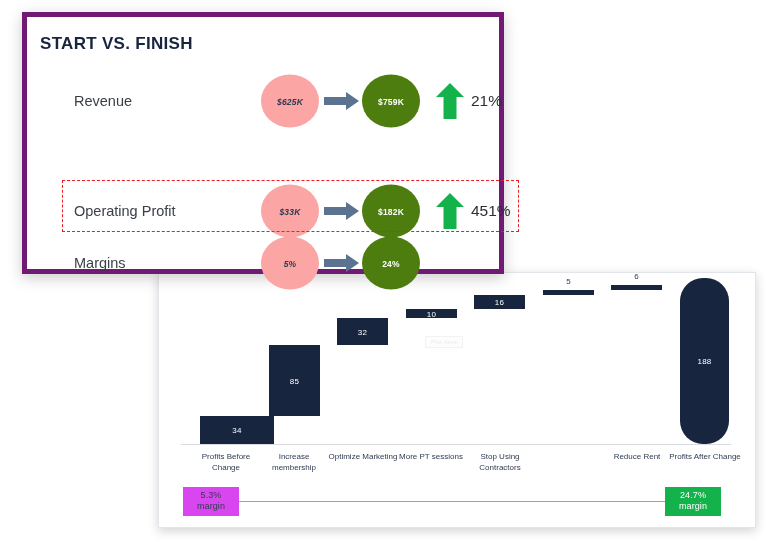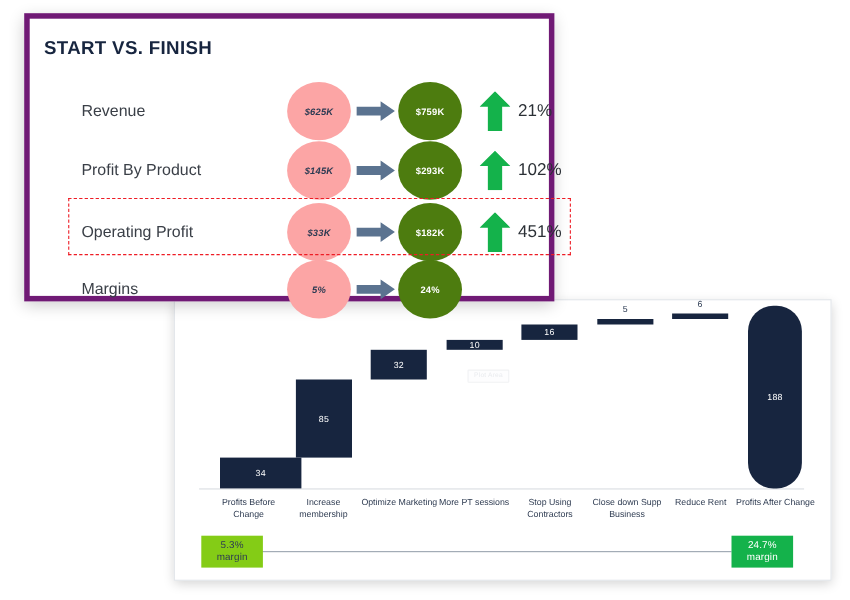--- a/index.html
+++ b/index.html
@@ -88,21 +88,21 @@
     position:absolute;
     font-size:9px;
     line-height:11px;
     text-align:center;
     padding:3px 6px 4px;
     box-sizing:border-box;
     letter-spacing:.1px;
   }
   .margin-start{
     left:183px; top:487px; width:56px;
-    background:#84cc16; color:#2f3c52;
+    background:#d946ef; color:#2f3c52;
   }
   .margin-end{
     left:665px; top:487px; width:56px;
     background:#14B24B; color:#ffffff;
   }
 
   
   .summary-card{
     position:absolute;
     left:22px; top:12px;
@@ -216,21 +216,20 @@
 
       <div class="bar" style="left:521px;top:5px;width:49px;height:166px;border-radius:23px;">
         <span class="bar-label">188</span>
       </div>
 
       <div class="cat-label" style="left:29px;width:76px;">Profits Before Change</div>
       <div class="cat-label" style="left:97px;width:76px;">Increase membership</div>
       <div class="cat-label" style="left:166px;width:76px;">Optimize Marketing</div>
       <div class="cat-label" style="left:234px;width:76px;">More PT sessions</div>
       <div class="cat-label" style="left:303px;width:76px;">Stop Using Contractors</div>
-      <div class="cat-label" style="left:371px;width:80px;">Close down Supp Business</div>
       <div class="cat-label" style="left:440px;width:76px;">Reduce Rent</div>
       <div class="cat-label" style="left:508px;width:76px;">Profits After Change</div>
     </div>
   </div>
 
   <div class="plot-area-tag">Plot Area</div>
 
   <div class="margin-line"></div>
   <div class="margin-badge margin-start">
     <span>5.3%</span><br>
@@ -259,40 +258,20 @@
         <span>$759K</span>
       </div>
       <div class="arrow-up">
         <svg width="28" height="36" viewBox="0 0 28 36" xmlns="http://www.w3.org/2000/svg">
           <path d="M14 0 L28 14 H20.5 V36 H7.5 V14 H0 Z" fill="#14B24B"></path>
         </svg>
       </div>
       <div class="pct">21%</div>
     </div>
 
-    <div class="row" style="top:111px;">
-      <div class="row-label">Profit By Product</div>
-      <div class="circle circle-start">
-        <span>$145K</span>
-      </div>
-      <div class="connector">
-        <svg width="36" height="22" viewBox="0 0 36 22" xmlns="http://www.w3.org/2000/svg">
-          <path d="M0 7 H22 V2 L35 11 L22 20 V15 H0 Z" fill="#5B7390"></path>
-        </svg>
-      </div>
-      <div class="circle circle-end">
-        <span>$293K</span>
-      </div>
-      <div class="arrow-up">
-        <svg width="28" height="36" viewBox="0 0 28 36" xmlns="http://www.w3.org/2000/svg">
-          <path d="M14 0 L28 14 H20.5 V36 H7.5 V14 H0 Z" fill="#14B24B"></path>
-        </svg>
-      </div>
-      <div class="pct">102%</div>
-    </div>
 
     <div class="row" style="top:167px;">
       <div class="row-label">Operating Profit</div>
       <div class="circle circle-start">
         <span>$33K</span>
       </div>
       <div class="connector">
         <svg width="36" height="22" viewBox="0 0 36 22" xmlns="http://www.w3.org/2000/svg">
           <path d="M0 7 H22 V2 L35 11 L22 20 V15 H0 Z" fill="#5B7390"></path>
         </svg>

